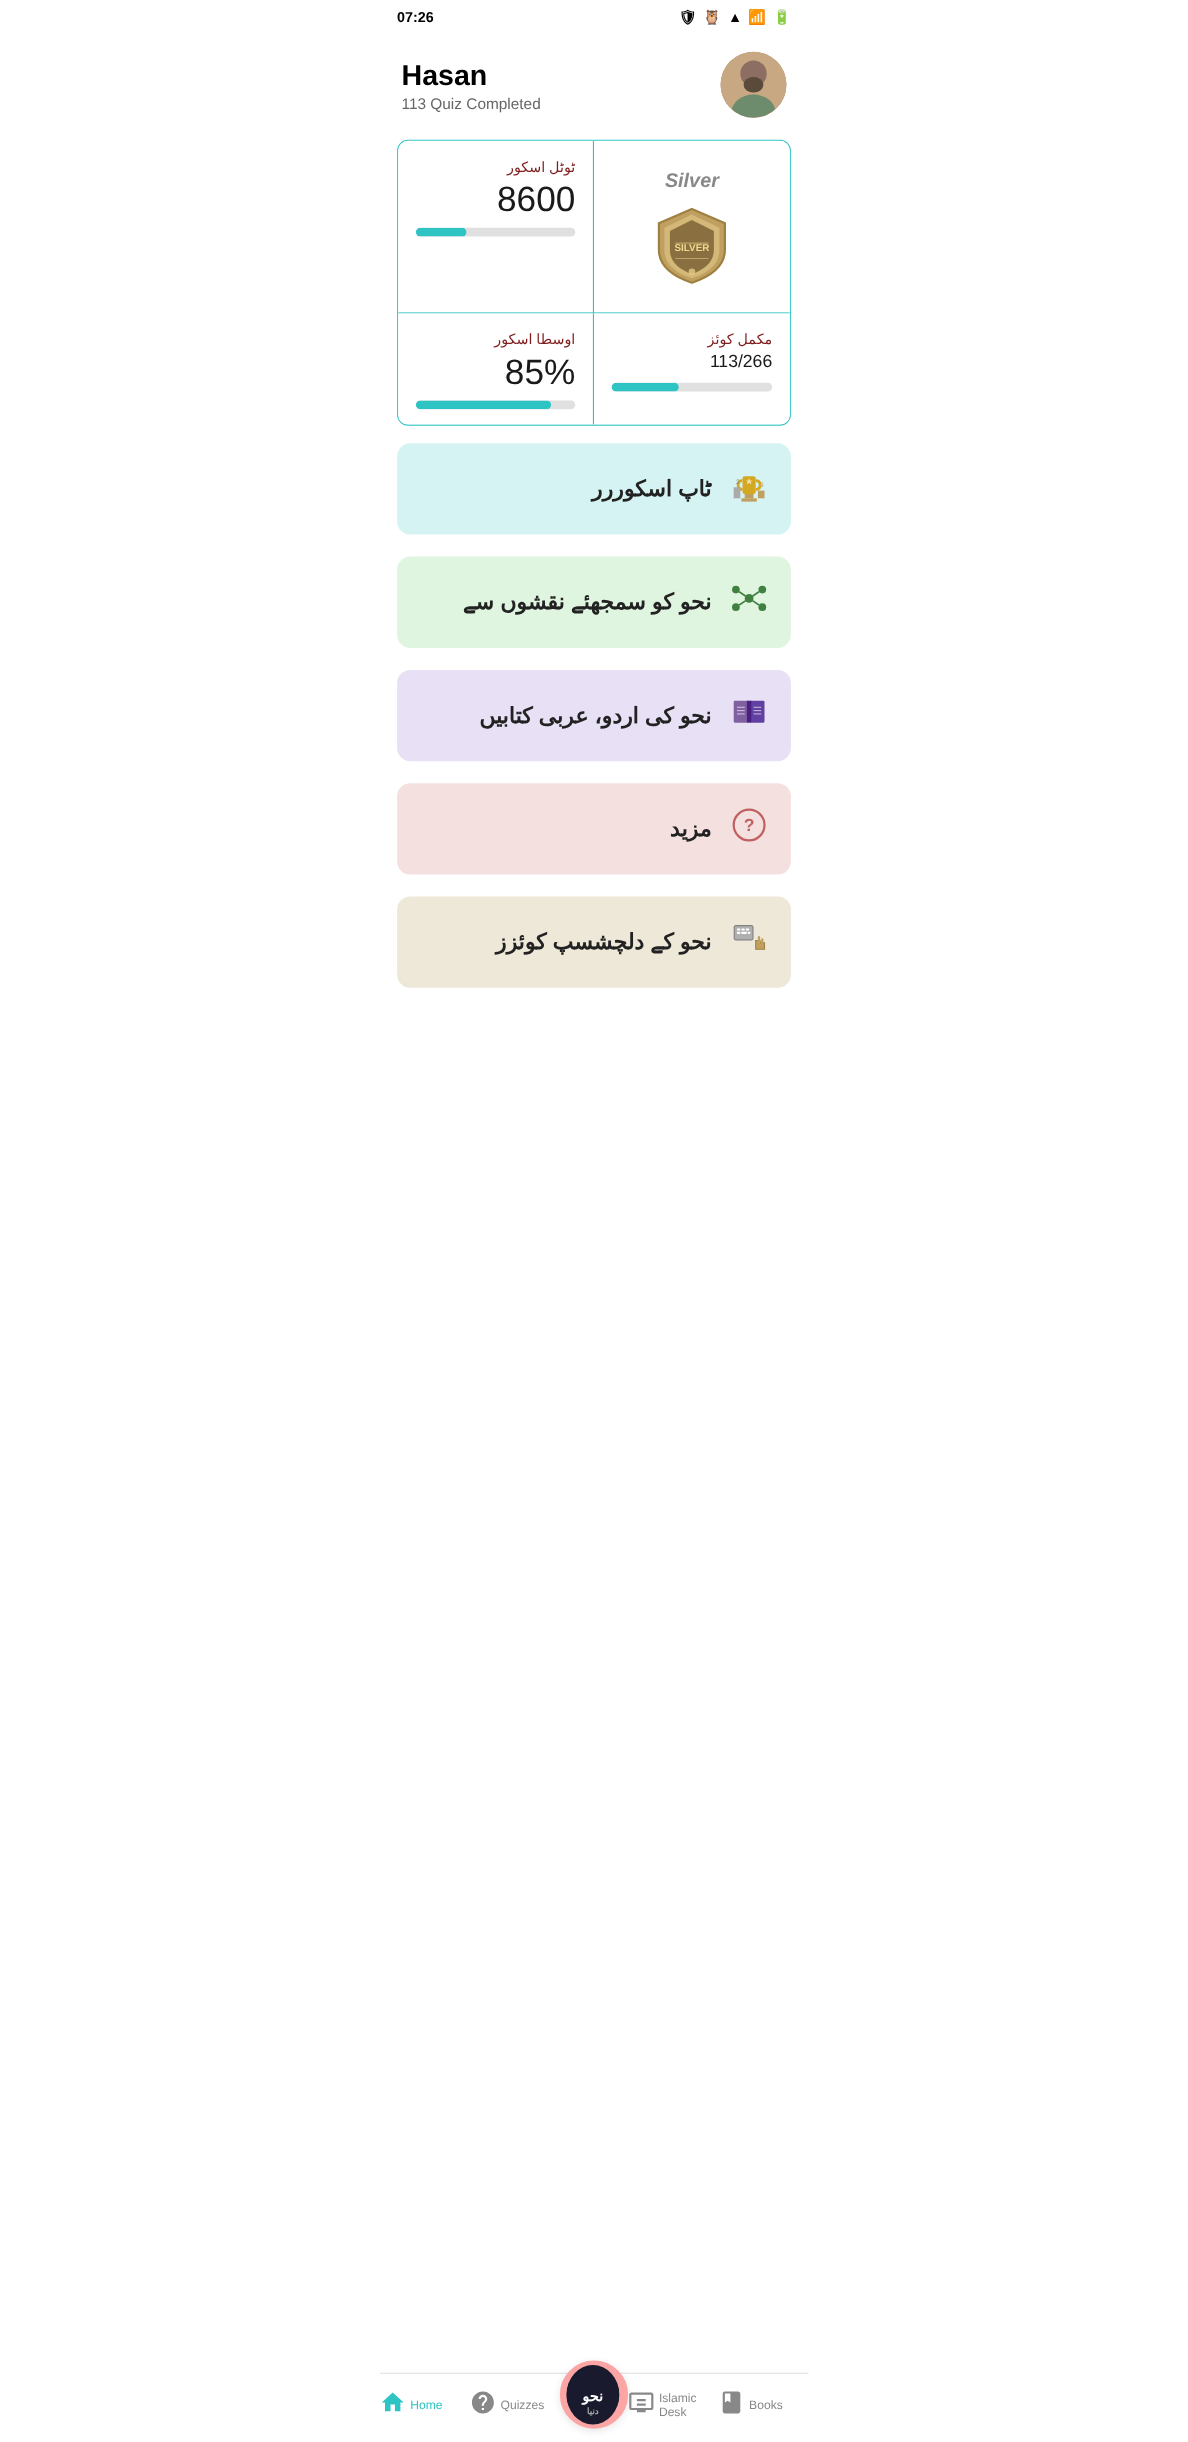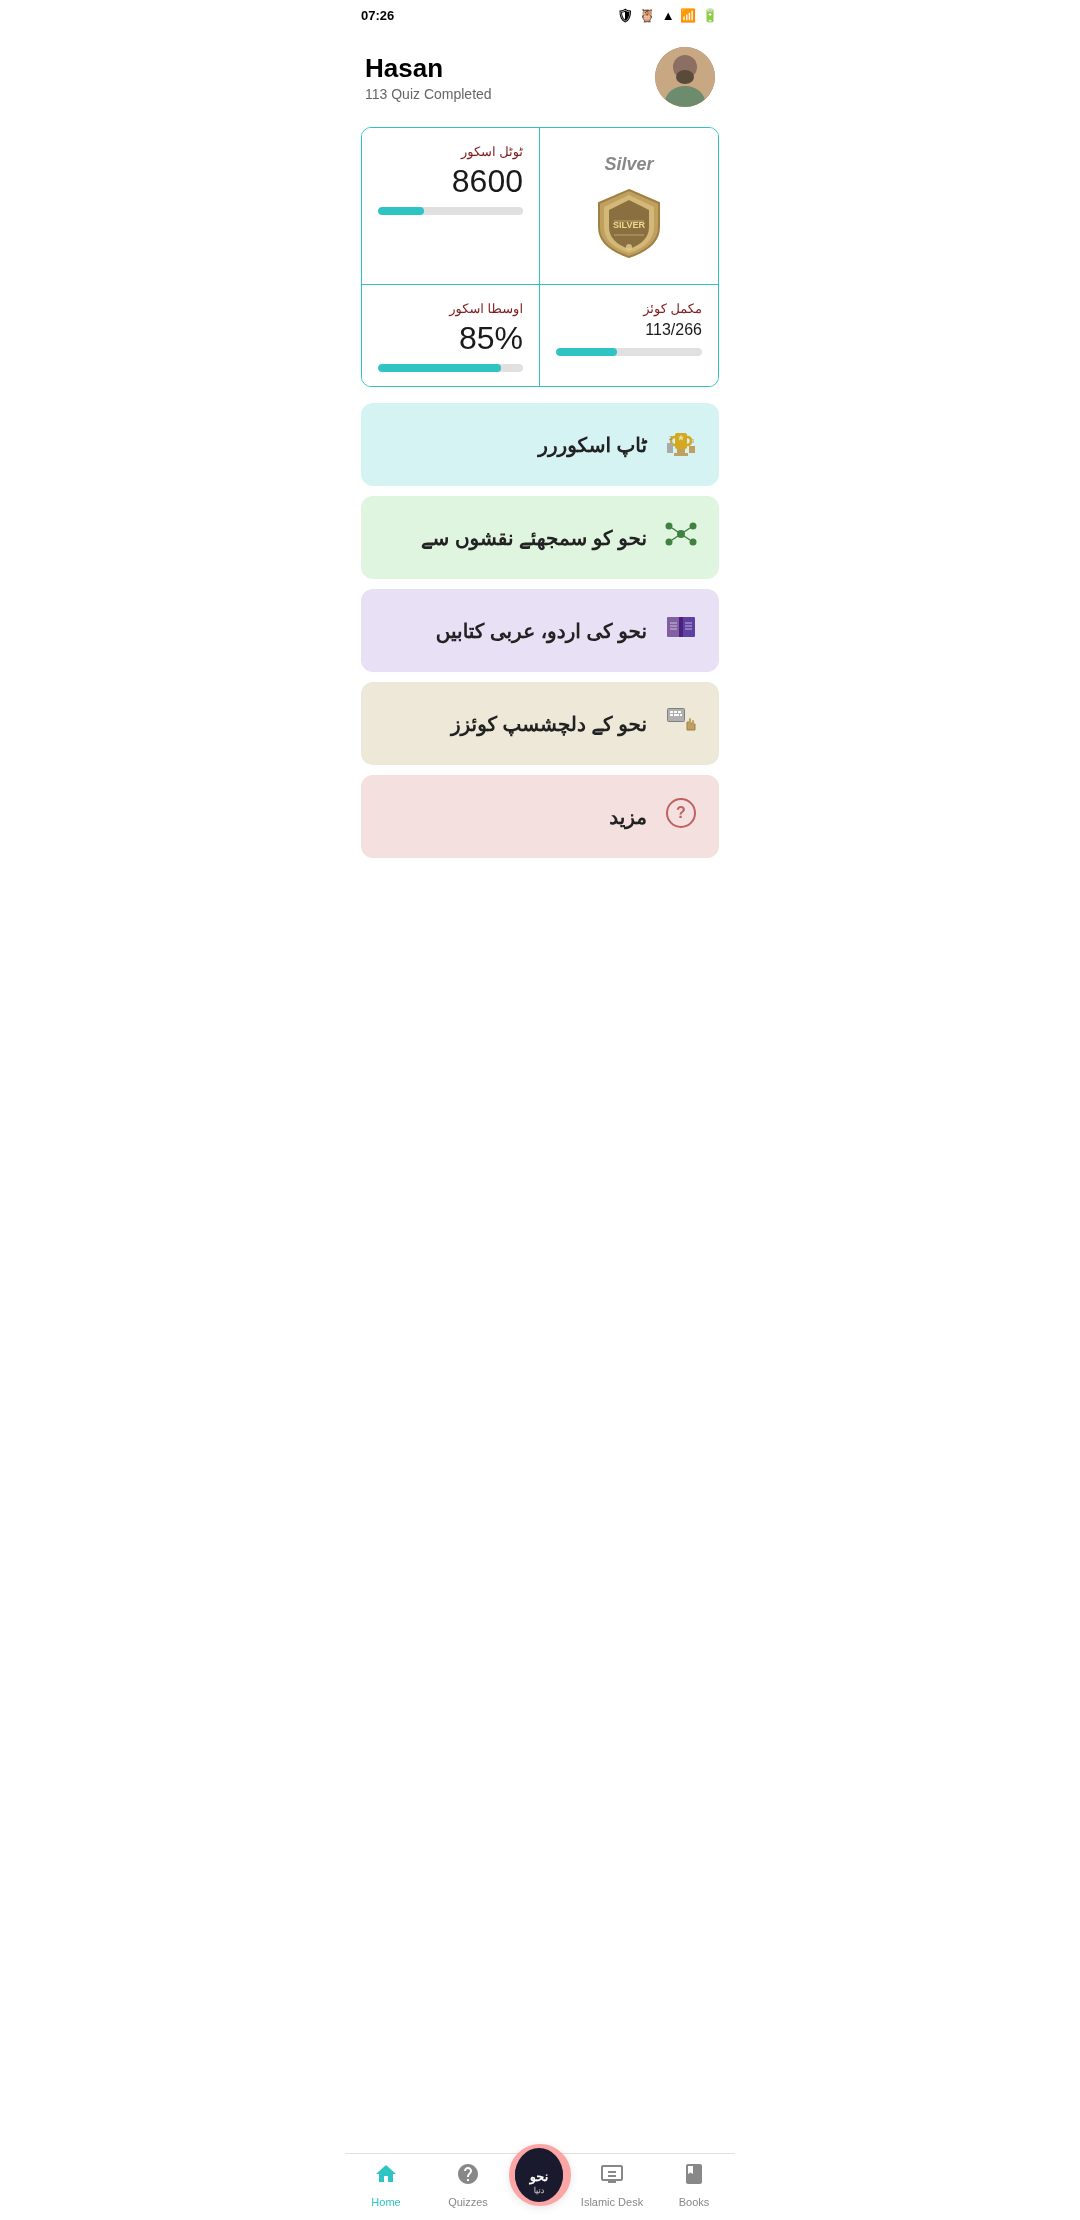--- a/index.html
+++ b/index.html
@@ -146,21 +146,21 @@
       color: #888;
       margin-bottom: 10px;
       font-style: italic;
     }
 
     
     .menu-section {
       padding: 0 16px;
       display: flex;
       flex-direction: column;
-      gap: 10px;
+      gap: 20px;
       margin-bottom: 10px;
     }
 
     .menu-item {
       border-radius: 12px;
       padding: 20px 20px;
       display: flex;
       align-items: center;
       justify-content: flex-end;
       gap: 16px;
@@ -196,21 +196,21 @@
       border-top: 1px solid #e0e0e0;
       display: flex;
       justify-content: space-around;
       align-items: center;
       padding: 8px 0 12px 0;
       z-index: 100;
     }
 
     .nav-item {
       display: flex;
-      flex-direction: column;
+      flex-direction: row;
       align-items: center;
       gap: 4px;
       cursor: pointer;
       flex: 1;
     }
 
     .nav-icon {
       font-size: 22px;
     }
 
@@ -408,20 +408,30 @@
         <line x1="7" y1="14" x2="14" y2="14" stroke="white" stroke-width="1" opacity="0.6"></line>
         <line x1="7" y1="17" x2="14" y2="17" stroke="white" stroke-width="1" opacity="0.6"></line>
         <line x1="7" y1="20" x2="14" y2="20" stroke="white" stroke-width="1" opacity="0.6"></line>
         <line x1="22" y1="14" x2="29" y2="14" stroke="white" stroke-width="1" opacity="0.6"></line>
         <line x1="22" y1="17" x2="29" y2="17" stroke="white" stroke-width="1" opacity="0.6"></line>
         <line x1="22" y1="20" x2="29" y2="20" stroke="white" stroke-width="1" opacity="0.6"></line>
       </svg>
     </span>
   </div>
 
+  <div class="menu-item pink">
+    <span class="menu-item-text">مزید</span>
+    <span class="menu-item-icon">
+      <svg width="36" height="36" viewBox="0 0 36 36" xmlns="http://www.w3.org/2000/svg">
+        <circle cx="18" cy="18" r="14" fill="none" stroke="#c06060" stroke-width="2"></circle>
+        <text x="18" y="23" text-anchor="middle" font-size="16" font-weight="bold" fill="#c06060">?</text>
+      </svg>
+    </span>
+  </div>
+
   <div class="menu-item beige">
     <span class="menu-item-text">نحو کے دلچشسپ کوئزز</span>
     <span class="menu-item-icon">
       <svg width="36" height="36" viewBox="0 0 36 36" xmlns="http://www.w3.org/2000/svg">
 
         <rect x="4" y="6" width="18" height="14" rx="2" fill="#808080"></rect>
         <rect x="5" y="7" width="16" height="12" fill="#b0b0b0"></rect>
 
         <rect x="7" y="9" width="3" height="2" rx="0.5" fill="#fff"></rect>
         <rect x="11" y="9" width="3" height="2" rx="0.5" fill="#fff"></rect>
@@ -430,30 +440,20 @@
         <rect x="11" y="12" width="5" height="2" rx="0.5" fill="#fff"></rect>
         <rect x="17" y="12" width="2" height="2" rx="0.5" fill="#fff"></rect>
 
         <path d="M24 20 L24 28 L32 28 L32 22 L28 22 L28 20 Z" fill="#c0a060" stroke="#a08040" stroke-width="1"></path>
         <rect x="26" y="16" width="2" height="8" rx="1" fill="#c0a060"></rect>
         <rect x="29" y="18" width="2" height="7" rx="1" fill="#c0a060"></rect>
       </svg>
     </span>
   </div>
 
-  <div class="menu-item pink">
-    <span class="menu-item-text">مزید</span>
-    <span class="menu-item-icon">
-      <svg width="36" height="36" viewBox="0 0 36 36" xmlns="http://www.w3.org/2000/svg">
-        <circle cx="18" cy="18" r="14" fill="none" stroke="#c06060" stroke-width="2"></circle>
-        <text x="18" y="23" text-anchor="middle" font-size="16" font-weight="bold" fill="#c06060">?</text>
-      </svg>
-    </span>
-  </div>
-
 </div>
 
 <div class="bottom-spacer"></div>
 
 <div class="bottom-nav">
 
   <div class="nav-item active">
     <span class="nav-icon">
       <svg width="24" height="24" viewBox="0 0 24 24" fill="#2ec4c4" xmlns="http://www.w3.org/2000/svg">
         <path d="M10 20v-6h4v6h5v-8h3L12 3 2 12h3v8z"></path>

